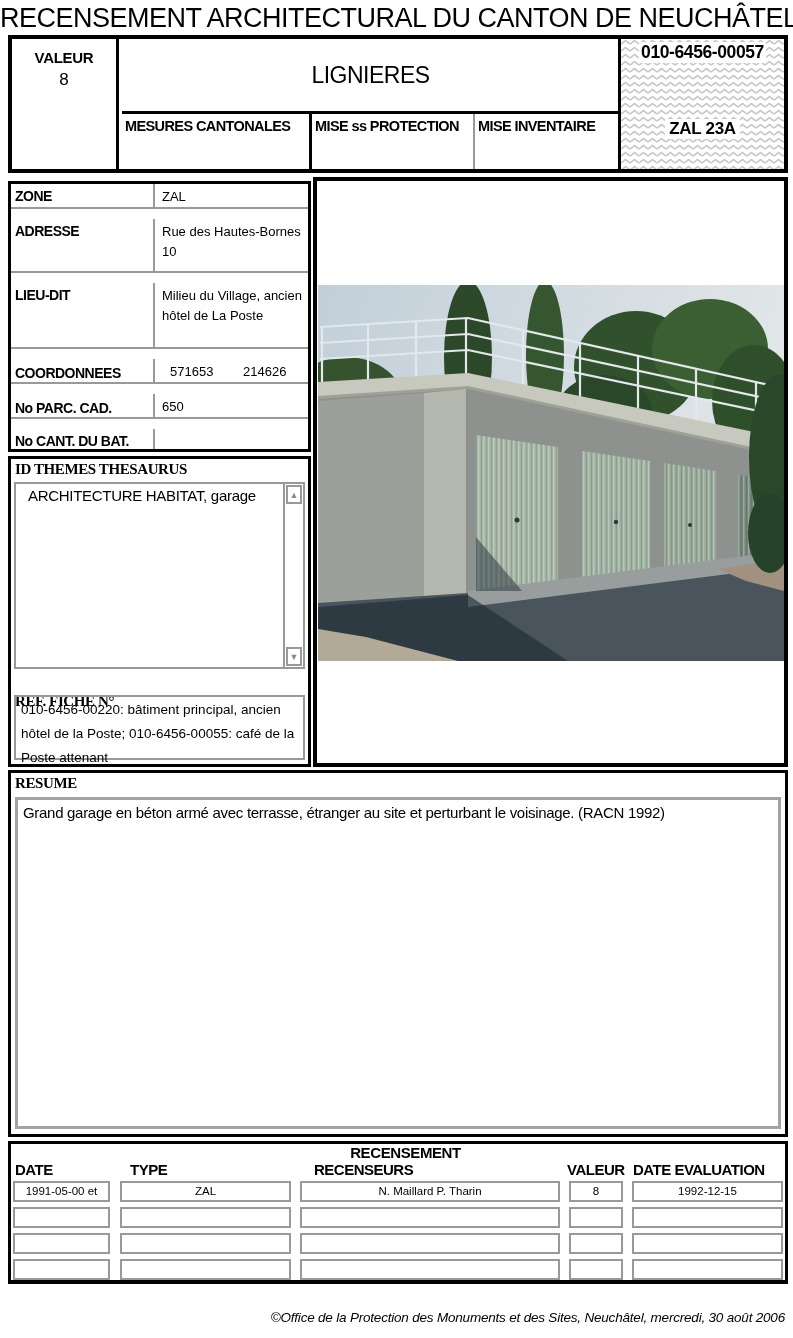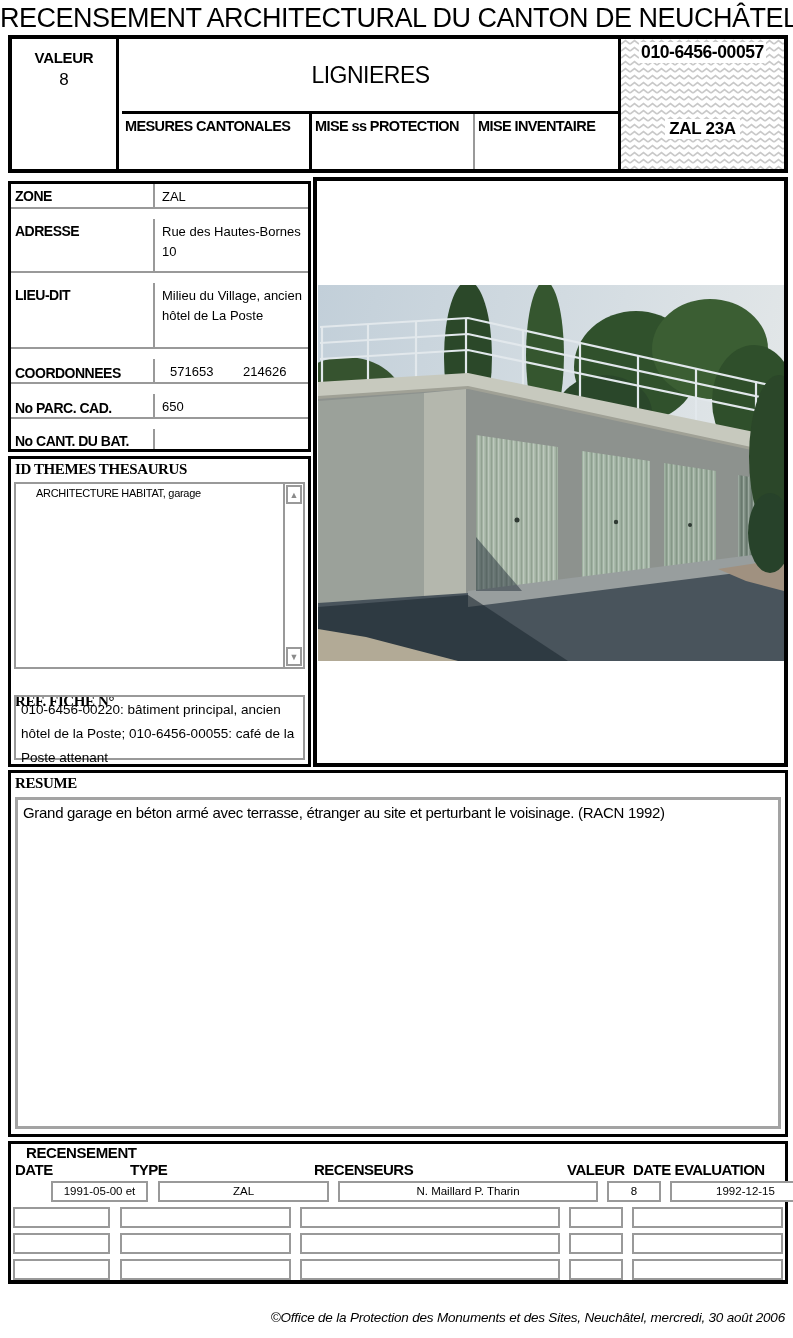--- a/index.html
+++ b/index.html
@@ -66,21 +66,21 @@
   
   #thesaurus-block {
     position:absolute; left:8px; top:456px; width:303px; height:311px;
     border:3px solid #000;
   }
   .section-title { font-weight:bold; font-size:15px; letter-spacing:-0.4px; padding:2px 0 0 4px;font-family:Liberation Serif, serif; }
   #thesaurus-box {
     position:absolute; left:3px; right:3px; top:23px; height:187px;
     border:2px solid #999; background:#fff;
   }
-  #thesaurus-text { font-size:11px; padding:3px 24px 0 20px; letter-spacing:-0.3px; }
+  #thesaurus-text { font-size:15px; padding:3px 24px 0 12px; letter-spacing:-0.3px; }
   #thesaurus-scrollbar {
     position:absolute; right:0; top:0; bottom:0; width:20px;
     border-left:2px solid #999; background:#fff;
   }
   .scroll-btn {
     position:absolute; left:1px; right:1px; height:19px; background:#fff;
     border:2px solid #999; display:flex; align-items:center; justify-content:center;
     font-size:9px; color:#8a8a8a; cursor:default;
   }
   .scroll-btn.up { top:1px; }
@@ -112,34 +112,34 @@
     position:absolute; left:4px; right:4px; top:24px; bottom:5px;
     border:3px solid #a3a3a3; font-size:15px; letter-spacing:-0.3px;
     padding:4px 6px 0 5px;
   }
 
   
   #rec-block {
     position:absolute; left:8px; top:1141px; width:780px; height:143px;
     border:3px solid #000; border-bottom-width:4px;
   }
-  #rec-title { padding:0 0 0 15px; font-weight:bold; font-size:15px; letter-spacing:-0.4px; }
+  #rec-title { padding:0 0 0 15px; font-weight:bold; font-size:15px; letter-spacing:-0.4px;text-align:center; }
   .rec-head { position:absolute; top:17px; font-weight:bold; font-size:15px; letter-spacing:-0.5px; white-space:nowrap; }
   .rec-cell {
     position:absolute; height:21px; border:2px solid #999; background:#fff;
     font-size:11.5px; text-align:center; line-height:17px; overflow:hidden;
   }
   
   .cx0 { left:2px;   width:97px;  }
   .cx1 { left:109px; width:171px; }
   .cx2 { left:289px; width:260px; }
   .cx3 { left:558px; width:54px;  }
   .cx4 { left:621px; width:151px; }
   
-  .ry0 { top:37px;margin-left:38px; } .ry1 { top:63px; } .ry2 { top:89px; } .ry3 { top:115px; }
+  .ry0 { top:37px; } .ry1 { top:63px; } .ry2 { top:89px; } .ry3 { top:115px; }
 
   
   #footer-line {
     position:absolute; right:8px; top:1310px; font-style:italic;
     font-size:13.5px; letter-spacing:-0.2px; white-space:nowrap;
   }
 </style>
 </head>
 <body>
 

